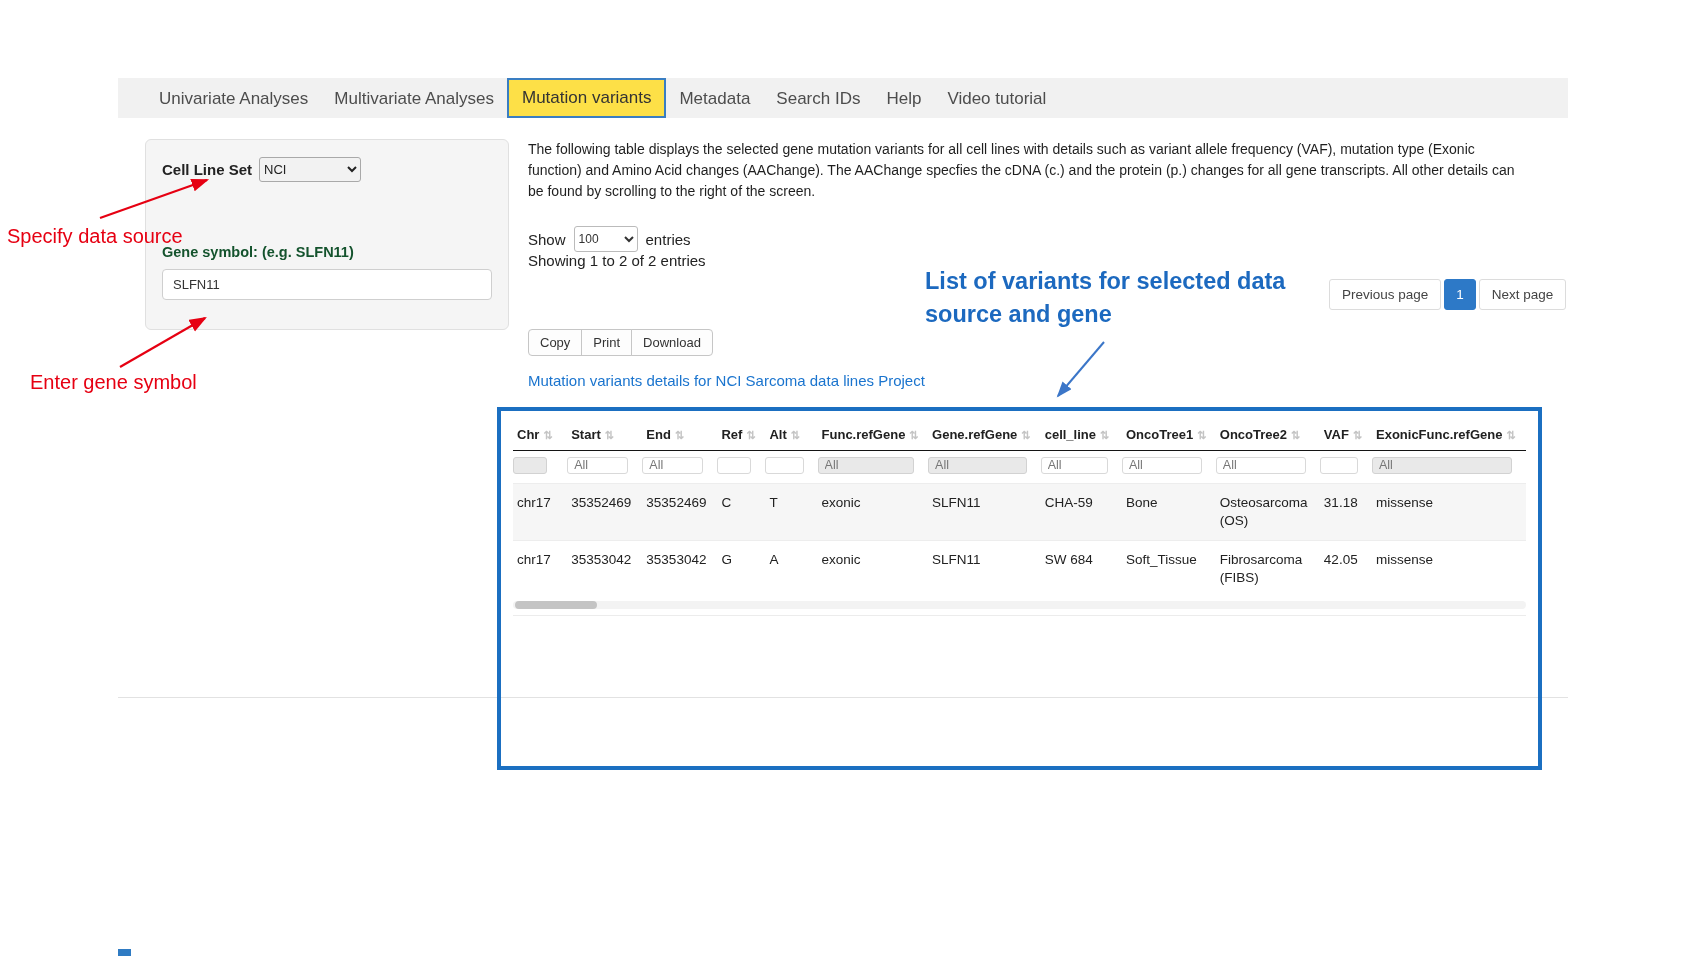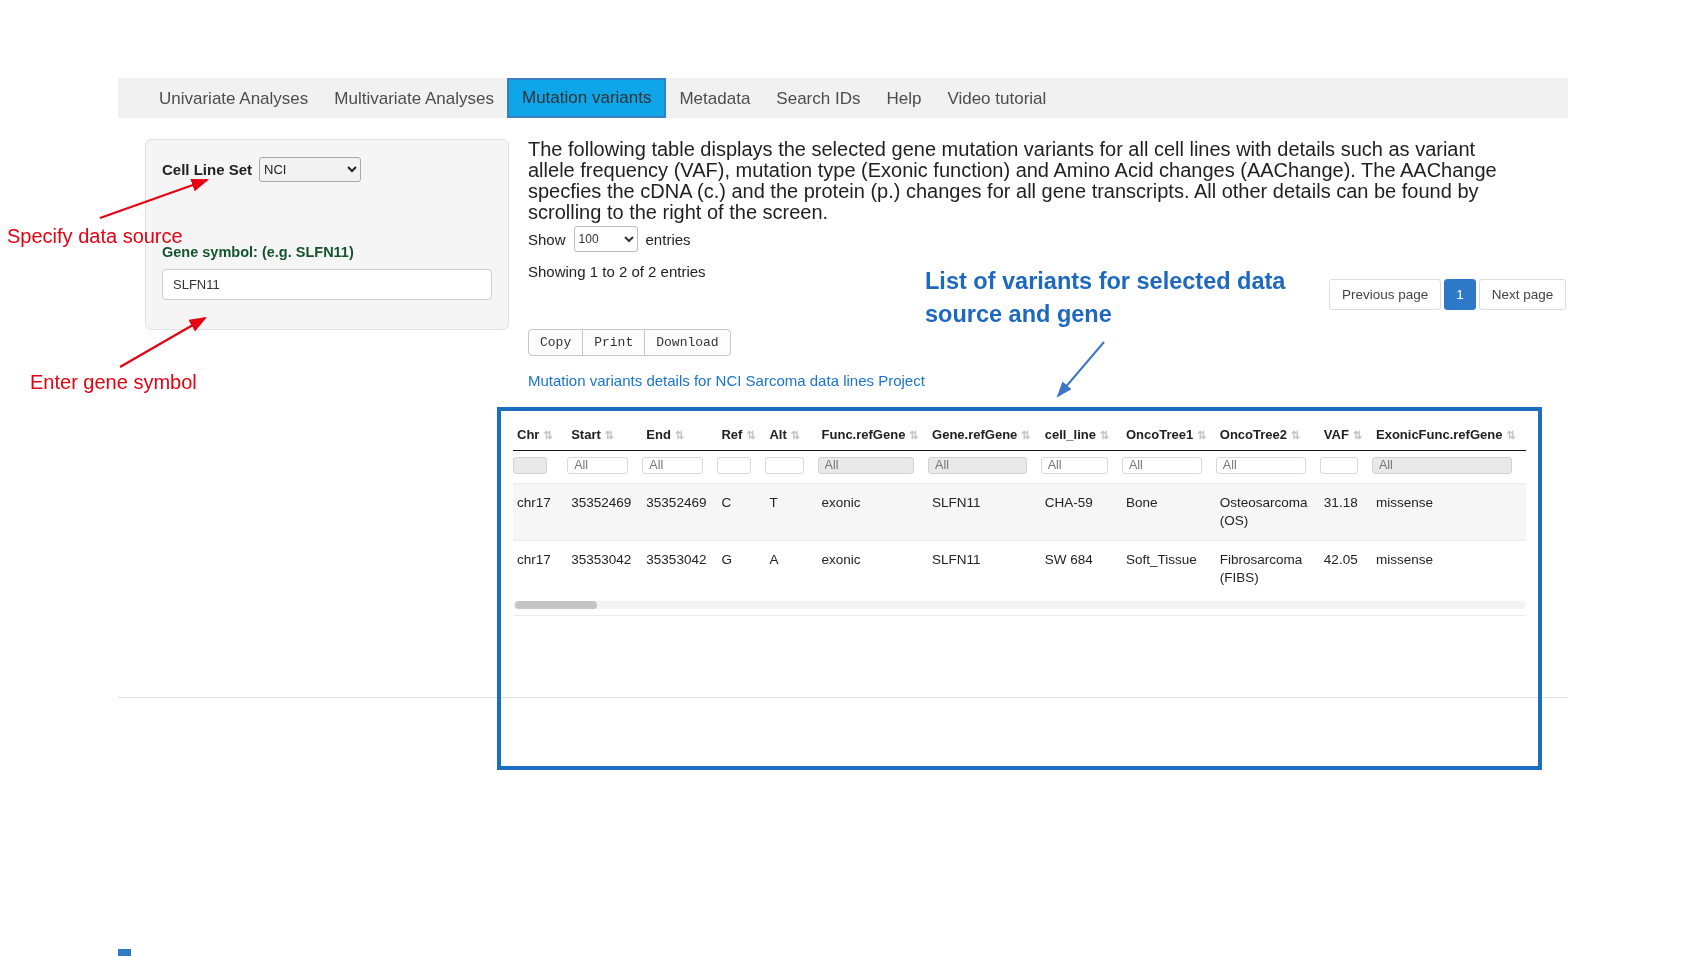--- a/index.html
+++ b/index.html
@@ -12,21 +12,21 @@
   
   .tabbar {
     position:absolute; left:118px; top:78px; width:1450px; height:40px;
     background:#f1f1f1; display:flex; align-items:flex-end; padding-left:28px;
   }
   .tab {
     font-size:17px; color:#4d4d4d; padding:0 13px; line-height:38px;
     white-space:nowrap; cursor:pointer;
   }
   .tab.active {
-    background:#0ea5e9; border:2px solid #3a7ec2; color:#333; line-height:36px;
+    background:#fde047; border:2px solid #3a7ec2; color:#333; line-height:36px;
   }
 
   
   .panel {
     position:absolute; left:145px; top:139px; width:364px; height:191px;
     background:#f5f5f5; border:1px solid #e0e0e0; border-radius:6px;
     padding:17px 16px;
   }
   .panel-row { display:flex; align-items:center; }
   .panel-row label { font-weight:bold; font-size:15px; color:#222; }
@@ -45,45 +45,45 @@
   .ann1 { left:7px;  top:225px; }
   .ann2 { left:30px; top:371px; }
   .ann-blue {
     position:absolute; left:925px; top:265px; width:400px;
     color:#1c69bf; font-size:23.5px; font-weight:bold; line-height:33px;
   }
 
   
   .description {
     position:absolute; left:528px; top:139px; width:992px;
-    font-size:20px; line-height:21px; color:#1f1f1f;
+    font-size:14px; line-height:21px; color:#1f1f1f;
   }
   .show-row {
     position:absolute; left:528px; top:226px;
     display:flex; align-items:center; gap:8px; font-size:15px; color:#222;
   }
   .show-row select {
     width:64px; height:26px; font-size:12px; border:1px solid #bbb;
     border-radius:3px; background:#fff; color:#333;
   }
-  .showing { position:absolute; left:528px; top:263px; font-size:15px; color:#222; }
+  .showing { position:absolute; left:528px; top:252px; font-size:15px; color:#222; }
 
   .pagination { position:absolute; left:1329px; top:279px; display:flex; gap:3px; }
   .page-btn {
     border:1px solid #dcdcdc; background:#fff; color:#444; font-size:13.5px;
     padding:7px 12px; border-radius:3px; cursor:pointer;
     font-family:"Liberation Sans", sans-serif;
   }
   .page-btn.current { background:#2d79c7; border-color:#2d79c7; color:#fff; padding:7px 11px; }
 
   .export-group { position:absolute; left:528px; top:329px; display:flex; }
   .export-group button {
     border:1px solid #c6c6c6; background:#fdfdfd; color:#333; font-size:13px;
     padding:5px 11px; margin-left:-1px; cursor:pointer;
-    font-family:Liberation Mono, monospace;
+    font-family:Liberation Sans, sans-serif;
   }
   .export-group button:first-child { border-radius:4px 0 0 4px; margin-left:0; }
   .export-group button:last-child  { border-radius:0 4px 4px 0; }
 
   .table-caption {
     position:absolute; left:528px; top:372px; font-size:15px; color:#1a74ce;
     text-decoration:none; cursor:pointer;
   }
 
   

